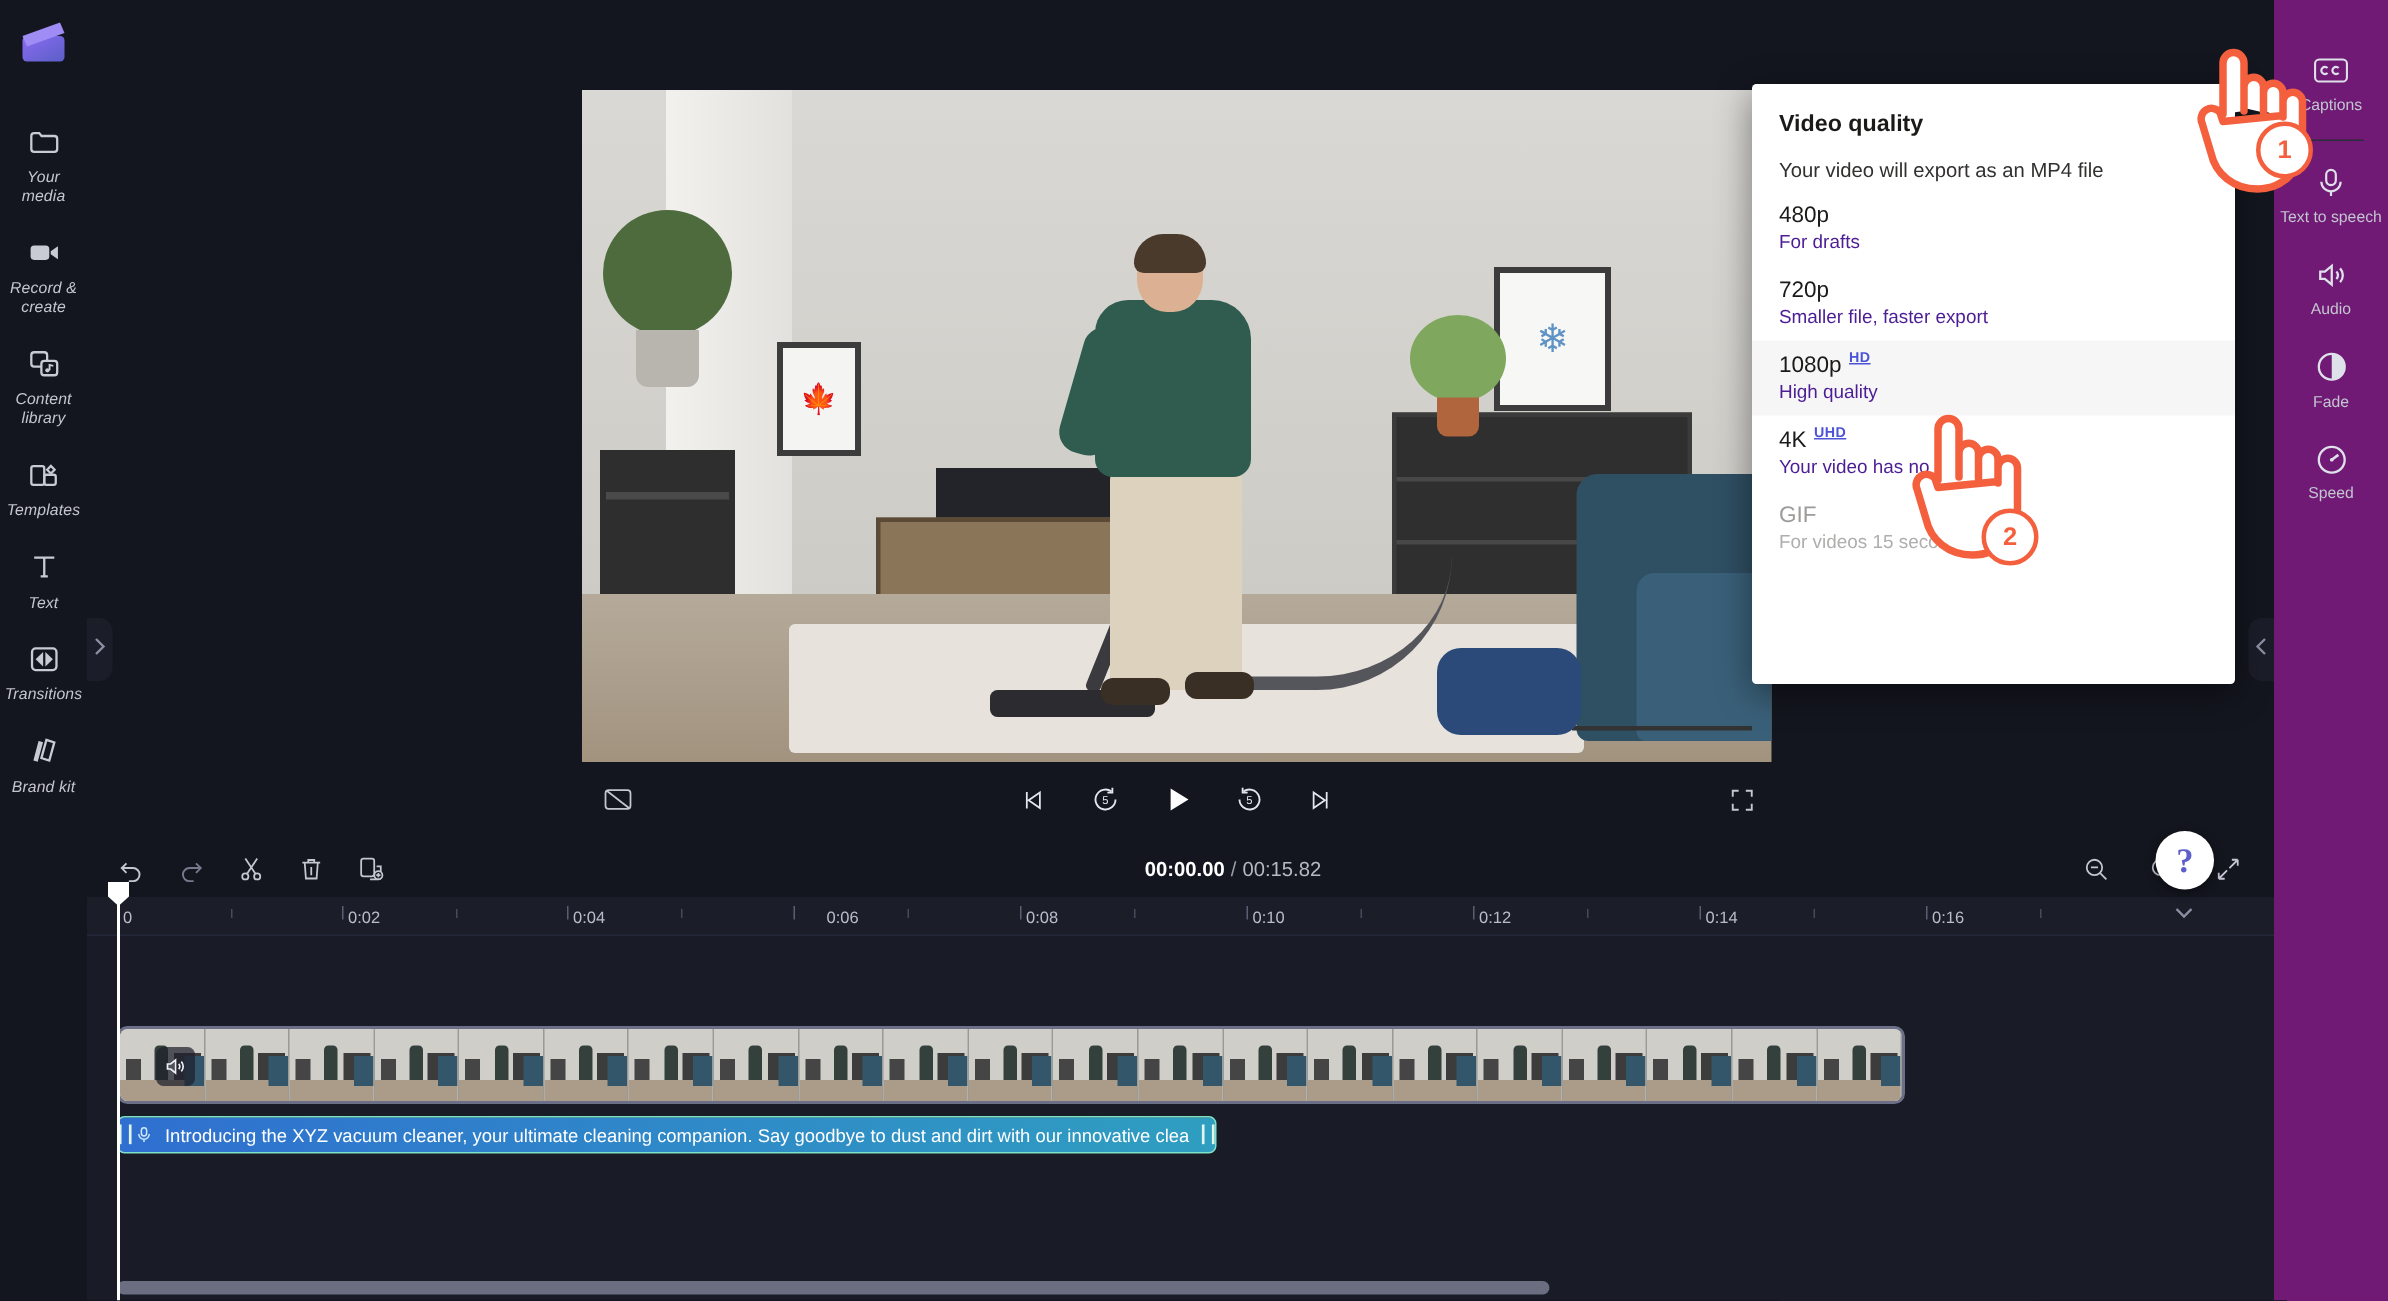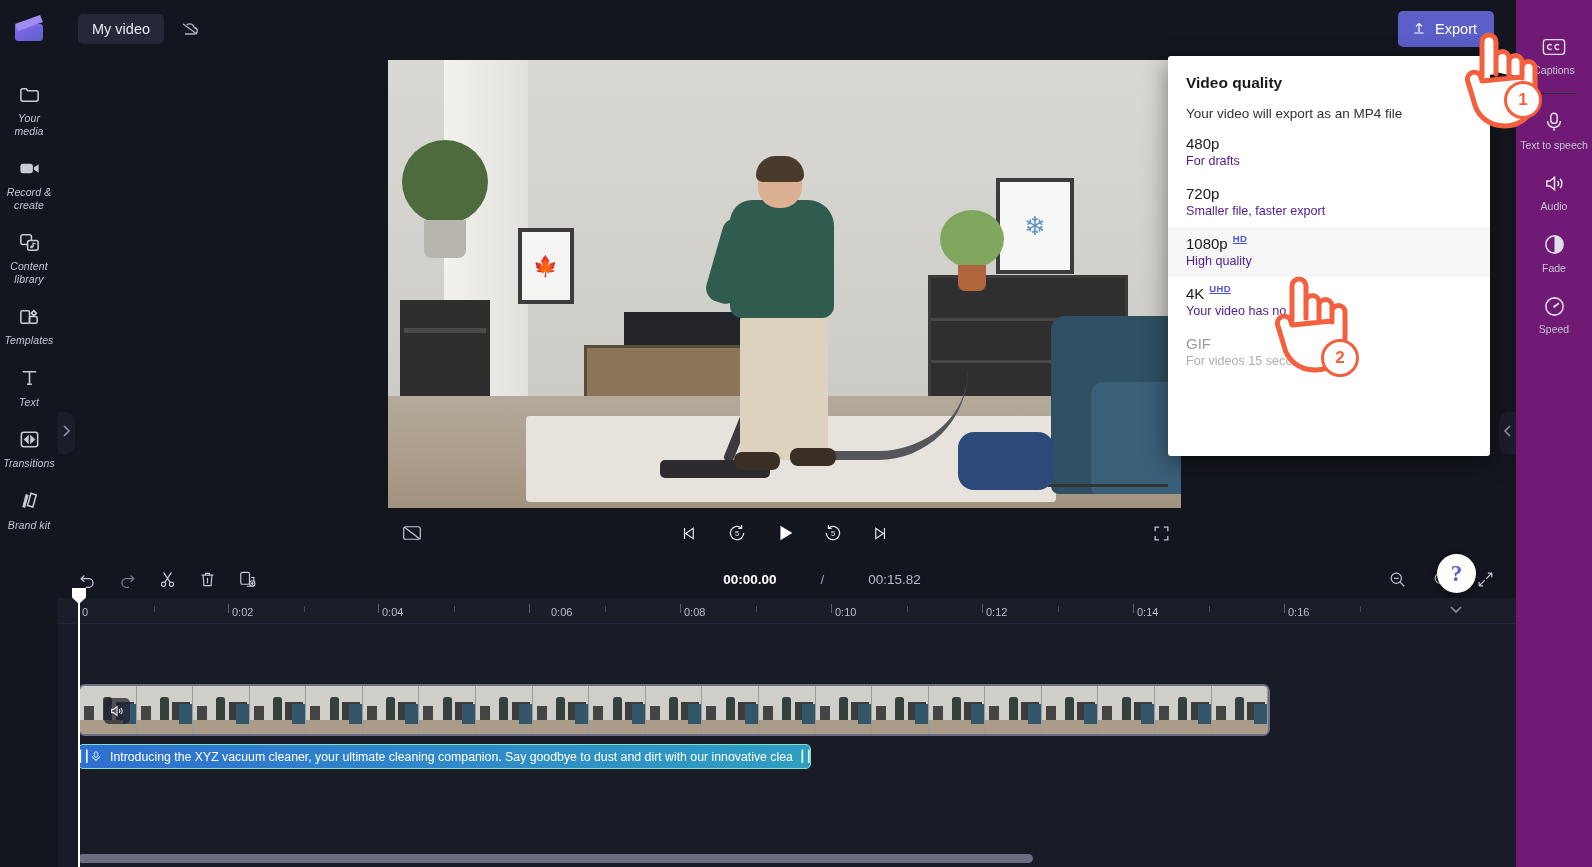--- a/index.html
+++ b/index.html
@@ -156,21 +156,21 @@
     cursor:pointer; z-index: 11;
   }
 
   
   .timeline-toolbar {
     position:absolute; left:58px; top:557px; width:1458px; height:44px;
     display:flex; align-items:center; background:#14161f;
   }
   .tt-left { display:flex; align-items:center; gap: 10px; padding-left: 14px; }
   .tt-btn { width: 30px; height: 30px; display:flex; align-items:center; justify-content:center; cursor:pointer; border-radius:4px;}
-  .tt-center { flex:1; display:flex; align-items:center; justify-content:center;gap:40px; }
+  .tt-center { flex:1; display:flex; align-items:center; justify-content:center; }
   .tc-cur { color:#ffffff; font-size: 13.5px; font-weight:bold; font-family:"Liberation Sans", sans-serif;}
   .tc-sep { color:#9a9dab; font-size:13.5px; margin:0 4px;}
   .tc-tot { color:#b6b8c4; font-size: 13.5px; }
   .tt-right { display:flex; align-items:center; gap: 14px; padding-right: 16px; }
 
   .timeline {
     position:absolute; left:58px; top:598px; width:1458px; height:269px;
     background:#1b1e29;
   }
   .ruler {
@@ -343,38 +343,20 @@
   </div>
 
   <div class="rail-collapse">
     <span>
       <svg width="9" height="14" viewBox="0 0 9 14" fill="none" stroke="#8d90a2" stroke-width="1.6">
         <path d="M2 2 l5 5 -5 5"></path>
       </svg>
     </span>
   </div>
 
-  <div class="topbar">
-    <div class="proj-title">My video</div>
-    <div class="cloud-off">
-      <svg width="22" height="22" viewBox="0 0 24 24" fill="none" stroke="#aeb1bf" stroke-width="1.5">
-        <path d="M6.5 17.5h9.8a3.4 3.4 0 0 0 .4-6.8 5 5 0 0 0-8.3-3"></path>
-        <path d="M4.5 6.5 l15 11"></path>
-      </svg>
-    </div>
-    <div class="topbar-spacer"></div>
-    <button class="export-btn">
-      <span>
-        <svg width="16" height="16" viewBox="0 0 24 24" fill="none" stroke="#ffffff" stroke-width="1.8">
-          <path d="M12 18V5M12 5 l-4.5 4.5M12 5 l4.5 4.5M5 19.5h14"></path>
-        </svg>
-      </span>
-      <span>Export</span>
-    </button>
-  </div>
 
   <div class="right-rail">
     <div class="rr-item">
       <span class="rr-ico">
         <svg width="24" height="20" viewBox="0 0 26 20" fill="none" stroke="#dfe1ea" stroke-width="1.5">
           <rect x="1.5" y="2" width="23" height="16" rx="3"></rect>
           <path d="M10.5 8.2a2.6 2.6 0 1 0 0 3.6" stroke-width="1.6"></path>
           <path d="M18.5 8.2a2.6 2.6 0 1 0 0 3.6" stroke-width="1.6"></path>
         </svg>
       </span>

